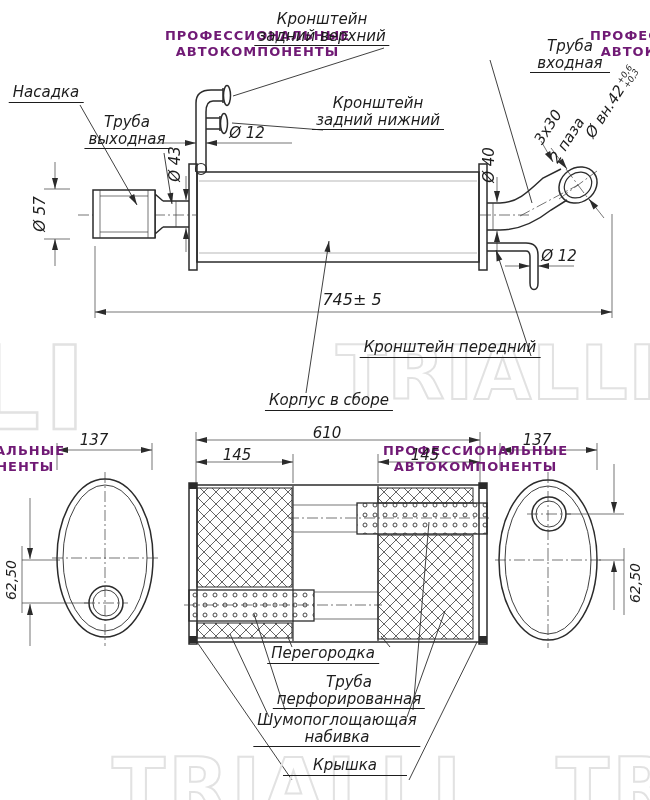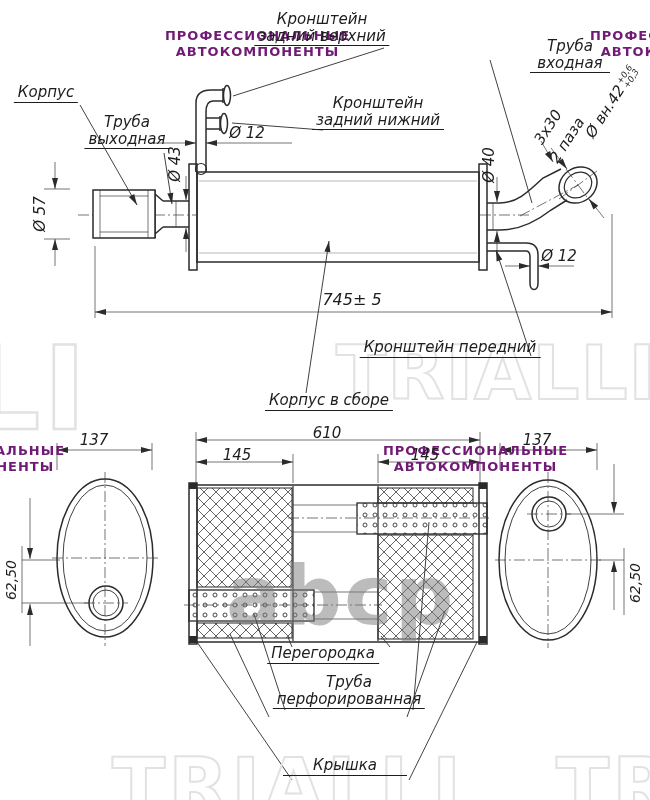--- a/index.html
+++ b/index.html
@@ -237,28 +237,27 @@
         <line x1="285" y1="710" x2="254" y2="614" class="c1"></line>
         <line x1="413" y1="710" x2="429" y2="522" class="c1"></line>
         <line x1="269" y1="717" x2="230" y2="634" class="c1"></line>
         <line x1="407" y1="717" x2="445" y2="611" class="c1"></line>
         <line x1="292" y1="780" x2="197" y2="642" class="c1"></line>
         <line x1="409" y1="780" x2="477" y2="642" class="c1"></line>
       </g>
     </g>
   </svg>
 
-  <div class="wmabcp" style="left:226px;top:548px;">abcp</div>
 
   <div class="lbl ul" style="left:322px;top:11px;">Кронштейн
 задний верхний</div>
   <div class="lbl ul" style="left:378px;top:95px;">Кронштейн
 задний нижний</div>
   <div class="lbl ul" style="left:570px;top:38px;">Труба входная</div>
-  <div class="lbl ul" style="left:46px;top:84px;">Корпус</div>
+  <div class="lbl ul" style="left:46px;top:84px;">Насадка</div>
   <div class="lbl ul" style="left:127px;top:114px;">Труба
 выходная</div>
   <div class="lbl ul" style="left:450px;top:339px;">Кронштейн передний</div>
   <div class="lbl ul" style="left:329px;top:392px;">Корпус в сборе</div>
 
   <div class="dim" style="left:247px;top:124px;">Ø 12</div>
   <div class="dim rot90" style="left:175px;top:164px;">Ø 43</div>
   <div class="dim rot90" style="left:40px;top:214px;">Ø 57</div>
   <div class="dim rot90" style="left:489px;top:165px;">Ø 40</div>
   <div class="dim rot57" style="left:548px;top:127px;">3x30</div>
@@ -273,15 +272,17 @@
   <div class="dim" style="left:237px;top:446px;">145</div>
   <div class="dim" style="left:425px;top:446px;">145</div>
   <div class="dim" style="left:94px;top:431px;">137</div>
   <div class="dim" style="left:537px;top:431px;">137</div>
   <div class="dim rot90" style="left:11px;top:580px;font-size:14px;">62,50</div>
   <div class="dim rot90" style="left:635px;top:583px;font-size:14px;">62,50</div>
 
   <div class="lbl ul" style="left:323px;top:645px;">Перегородка</div>
   <div class="lbl ul" style="left:349px;top:674px;">Труба
 перфорированная</div>
+  <div class="lbl ul" style="left:337px;top:712px;">Шумопоглощающая
+набивка</div>
   <div class="lbl ul" style="left:345px;top:757px;padding:0 30px 1px 30px;">Крышка</div>
 
 </div>
 
 </body></html>

